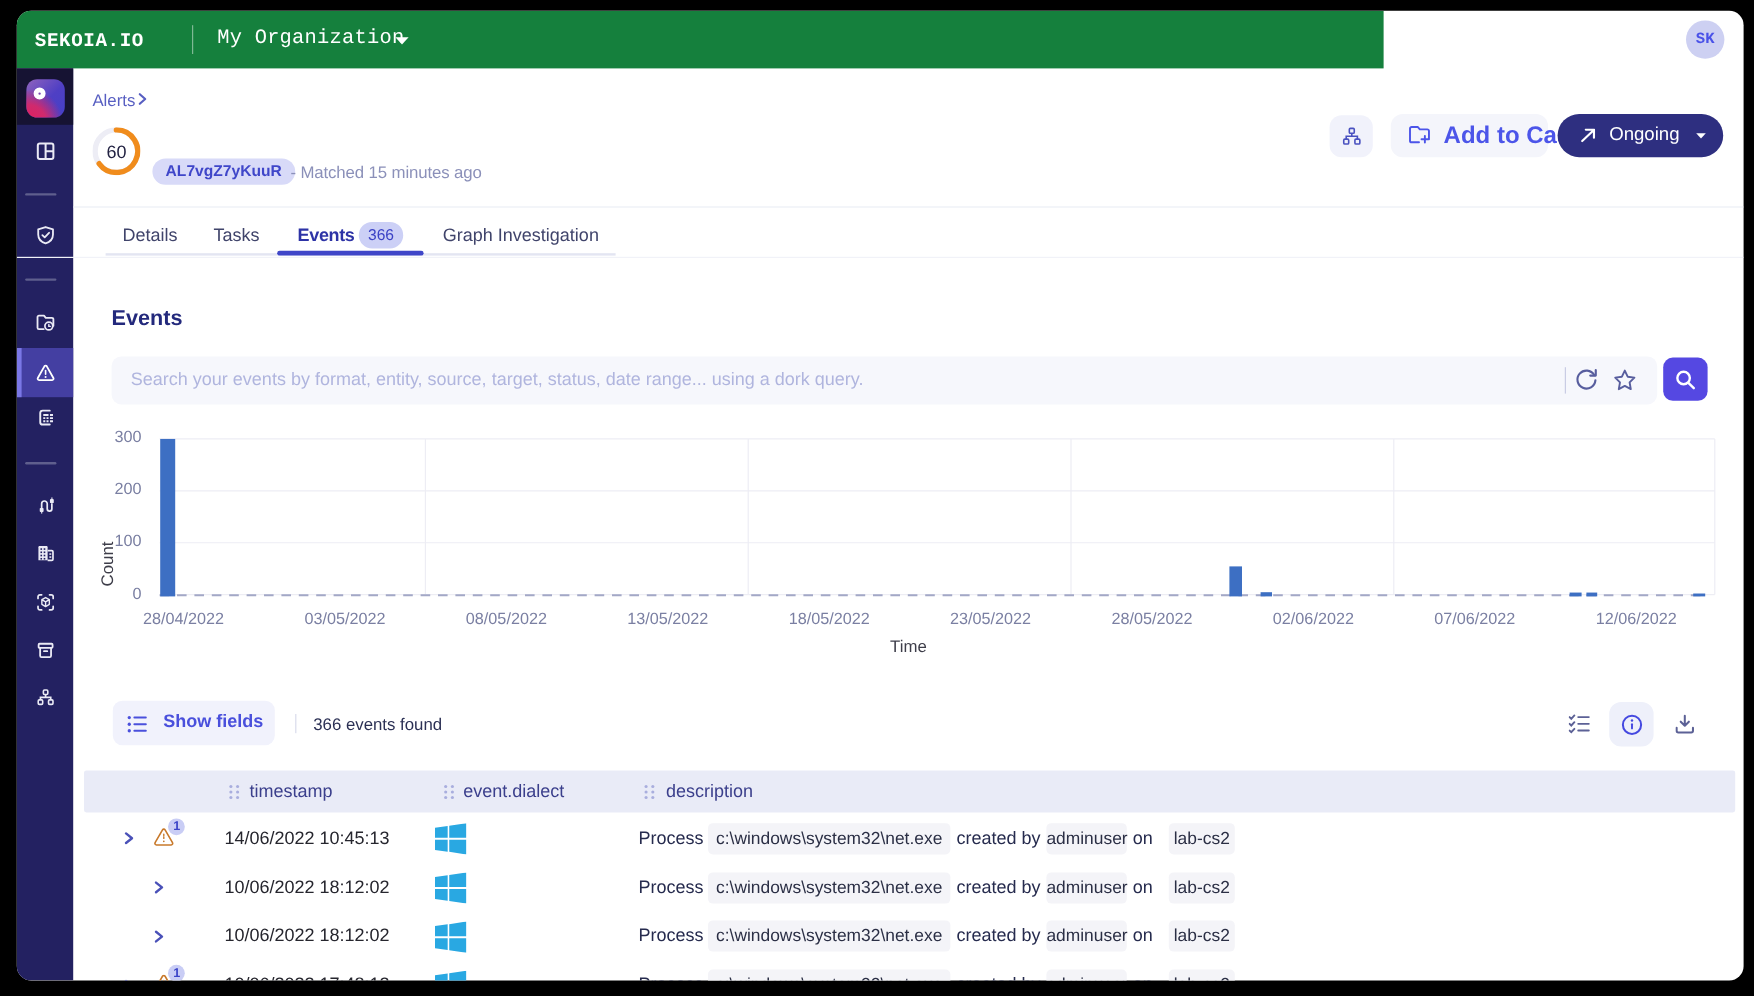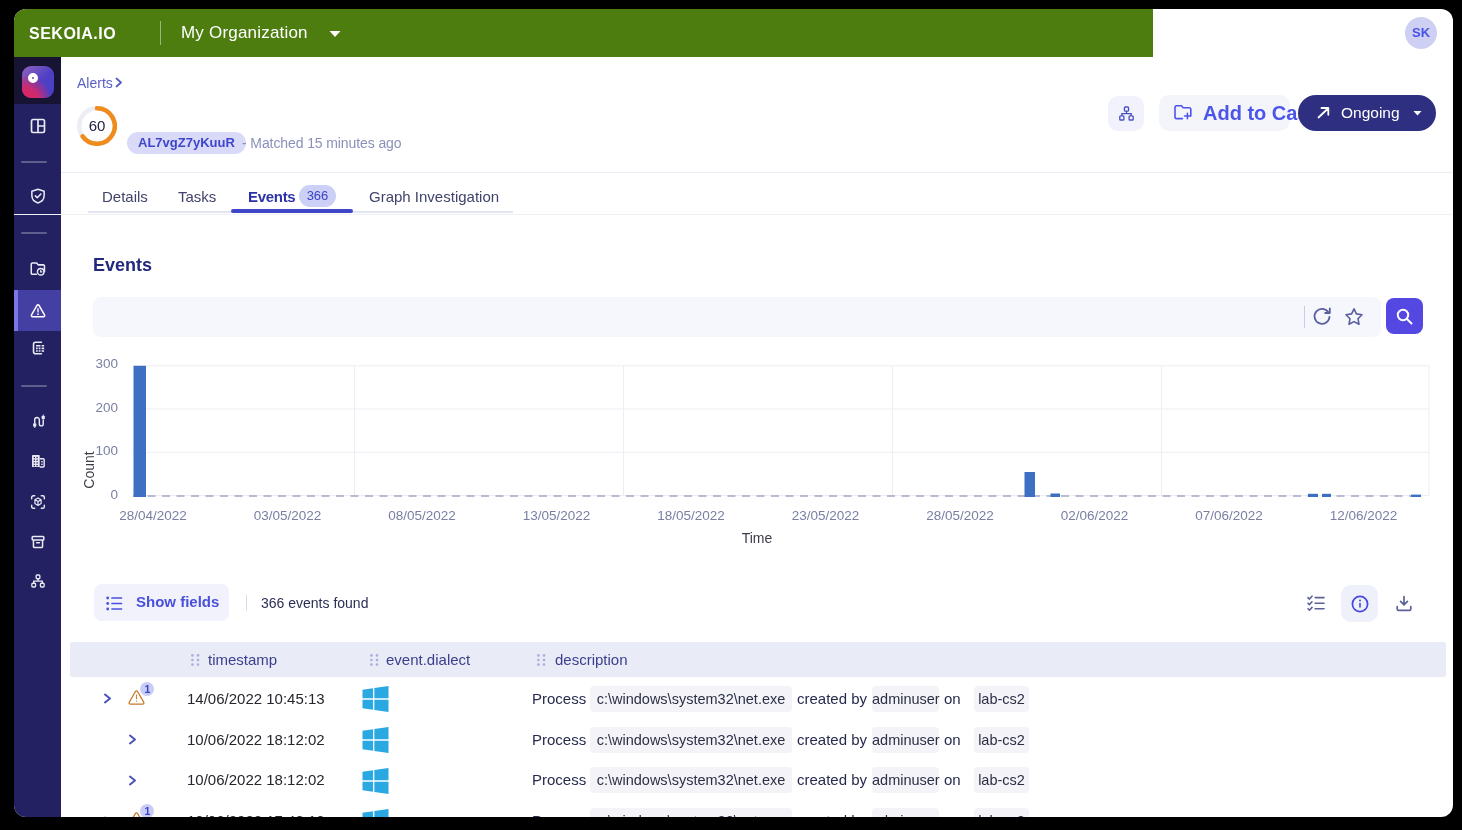--- a/index.html
+++ b/index.html
@@ -1,20 +1,20 @@
 <!DOCTYPE html>
 <html><head>
 <meta charset="utf-8">
 <style>
 * { margin:0; padding:0; box-sizing:border-box; }
 html,body { width:1462px; height:830px; background:#000; font-family:"Liberation Sans", sans-serif; }
 #app { position:absolute; left:14px; top:9px; width:1439px; height:808px; background:#fff; border-radius:12px; overflow:hidden; }
 .abs { position:absolute; }
 
-#topbar { position:absolute; left:0; top:0; width:1139px; height:48px; background:#4d7c0f; }
+#topbar { position:absolute; left:0; top:0; width:1139px; height:48px; background:#15803d;font-family:Liberation Mono, monospace; }
 #logo { position:absolute; left:15px; top:16px; color:#fff; font-size:16px; font-weight:bold; letter-spacing:.5px; }
 #nav-div { position:absolute; left:146px; top:12px; width:1px; height:24px; background:rgba(255,255,255,.45); }
 #orgname { position:absolute; left:167px; top:14px; color:#fff; font-size:17px; letter-spacing:.2px; }
 
 #sidebar { position:absolute; left:0; top:48px; width:47px; height:760px; background:#232161; }
 #logoblk { position:absolute; left:0; top:0; width:47px; height:47px; background:#161333; }
 .sdiv { position:absolute; left:7px; width:26px; height:2px; background:#5f5f8d; border-radius:1px; }
 #sactive { position:absolute; left:0; top:233px; width:47px; height:41px; background:#443fa2; }
 #saccent { position:absolute; left:0; top:233px; width:4px; height:41px; background:#7a77e6; }
 .sicon { position:absolute; left:15.5px; width:16px; height:16px; }
@@ -222,20 +222,21 @@
 <div class="tab" style="left:164px">Tasks</div>
 <div class="tab" id="tab-events" style="left:234px">Events</div>
 <div id="tabpill">366</div>
 <div class="tab" style="left:355px">Graph Investigation</div>
 <div id="tab-underline-gray"></div>
 <div id="tab-underline"></div>
 <div id="tab-border"></div>
 
 <div id="ev-h">Events</div>
 <div id="search"></div>
+<div id="search-ph">Search your events by format, entity, source, target, status, date range... using a dork query.</div>
 <div id="search-div"></div>
 <svg class="abs" style="left:1298px;top:297px" width="20" height="22" viewBox="0 0 20 22">
       <path d="M16.5 6.5 A7.5 7.5 0 1 0 17.5 11" fill="none" stroke="#585e9e" stroke-width="1.8" stroke-linecap="round"></path>
       <path d="M17.8 2.5 V7 H13.2" fill="none" stroke="#585e9e" stroke-width="1.8" stroke-linecap="round" stroke-linejoin="round"></path>
     </svg>
 <svg class="abs" style="left:1330px;top:298px" width="20" height="20" viewBox="0 0 20 20">
       <path d="M10 1.8 L12.4 6.9 L18 7.7 L14 11.7 L15 17.3 L10 14.6 L5 17.3 L6 11.7 L2 7.7 L7.6 6.9 Z" fill="none" stroke="#585e9e" stroke-width="1.6" stroke-linejoin="round"></path>
     </svg>
 <div id="btn-search">
       <svg class="abs" style="left:9px;top:9px" width="19" height="19" viewBox="0 0 19 19">

